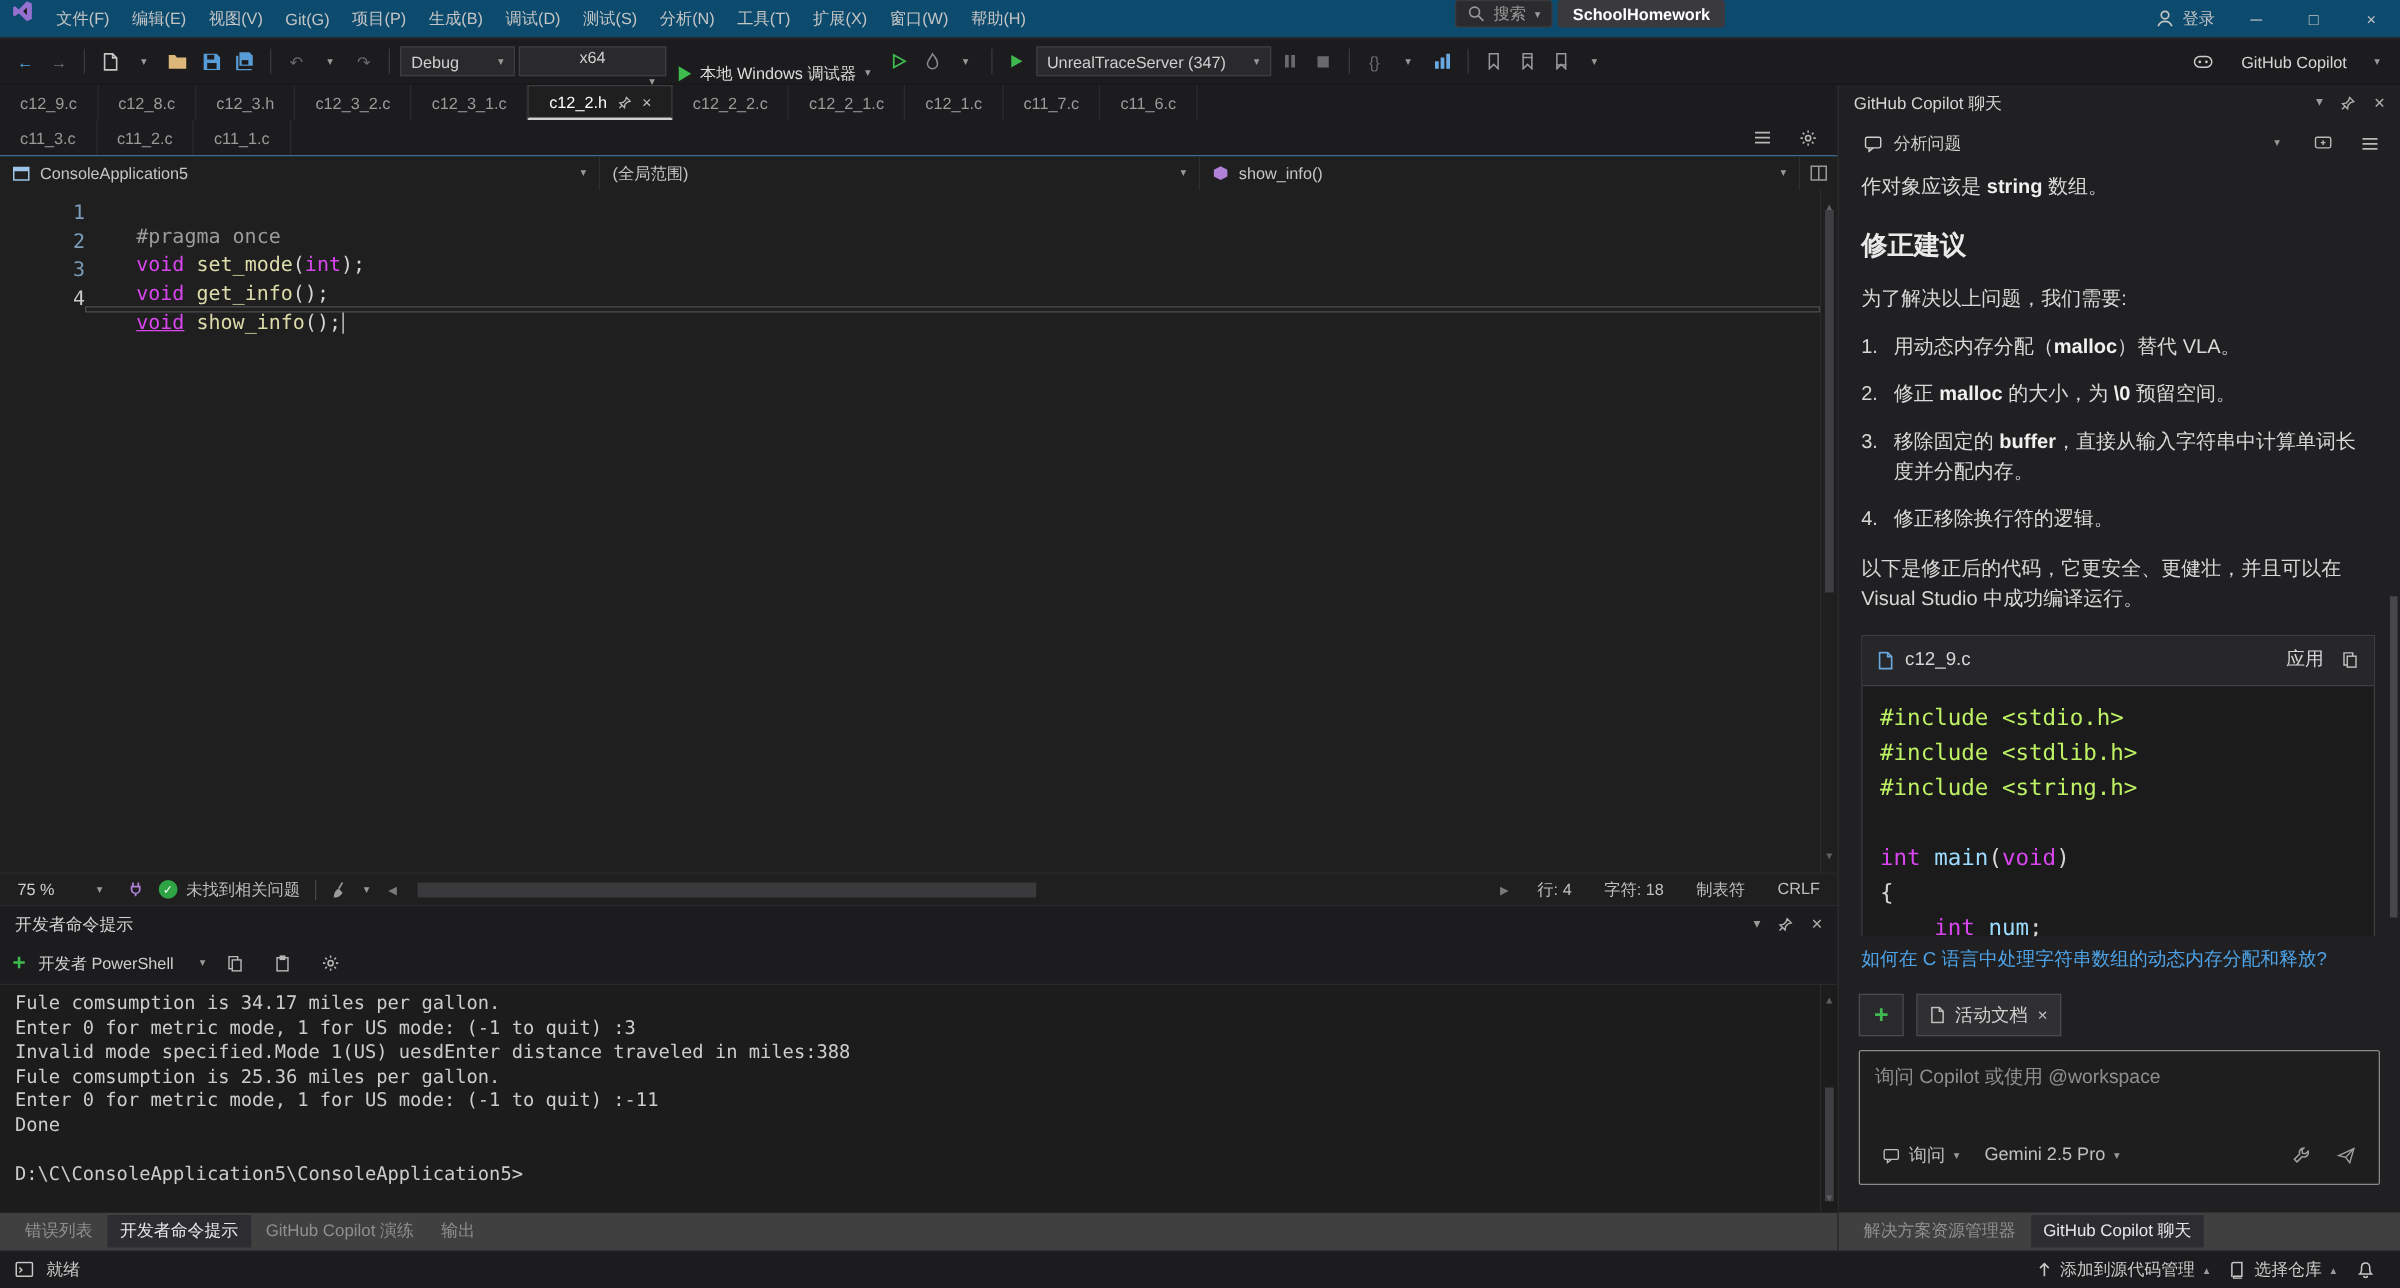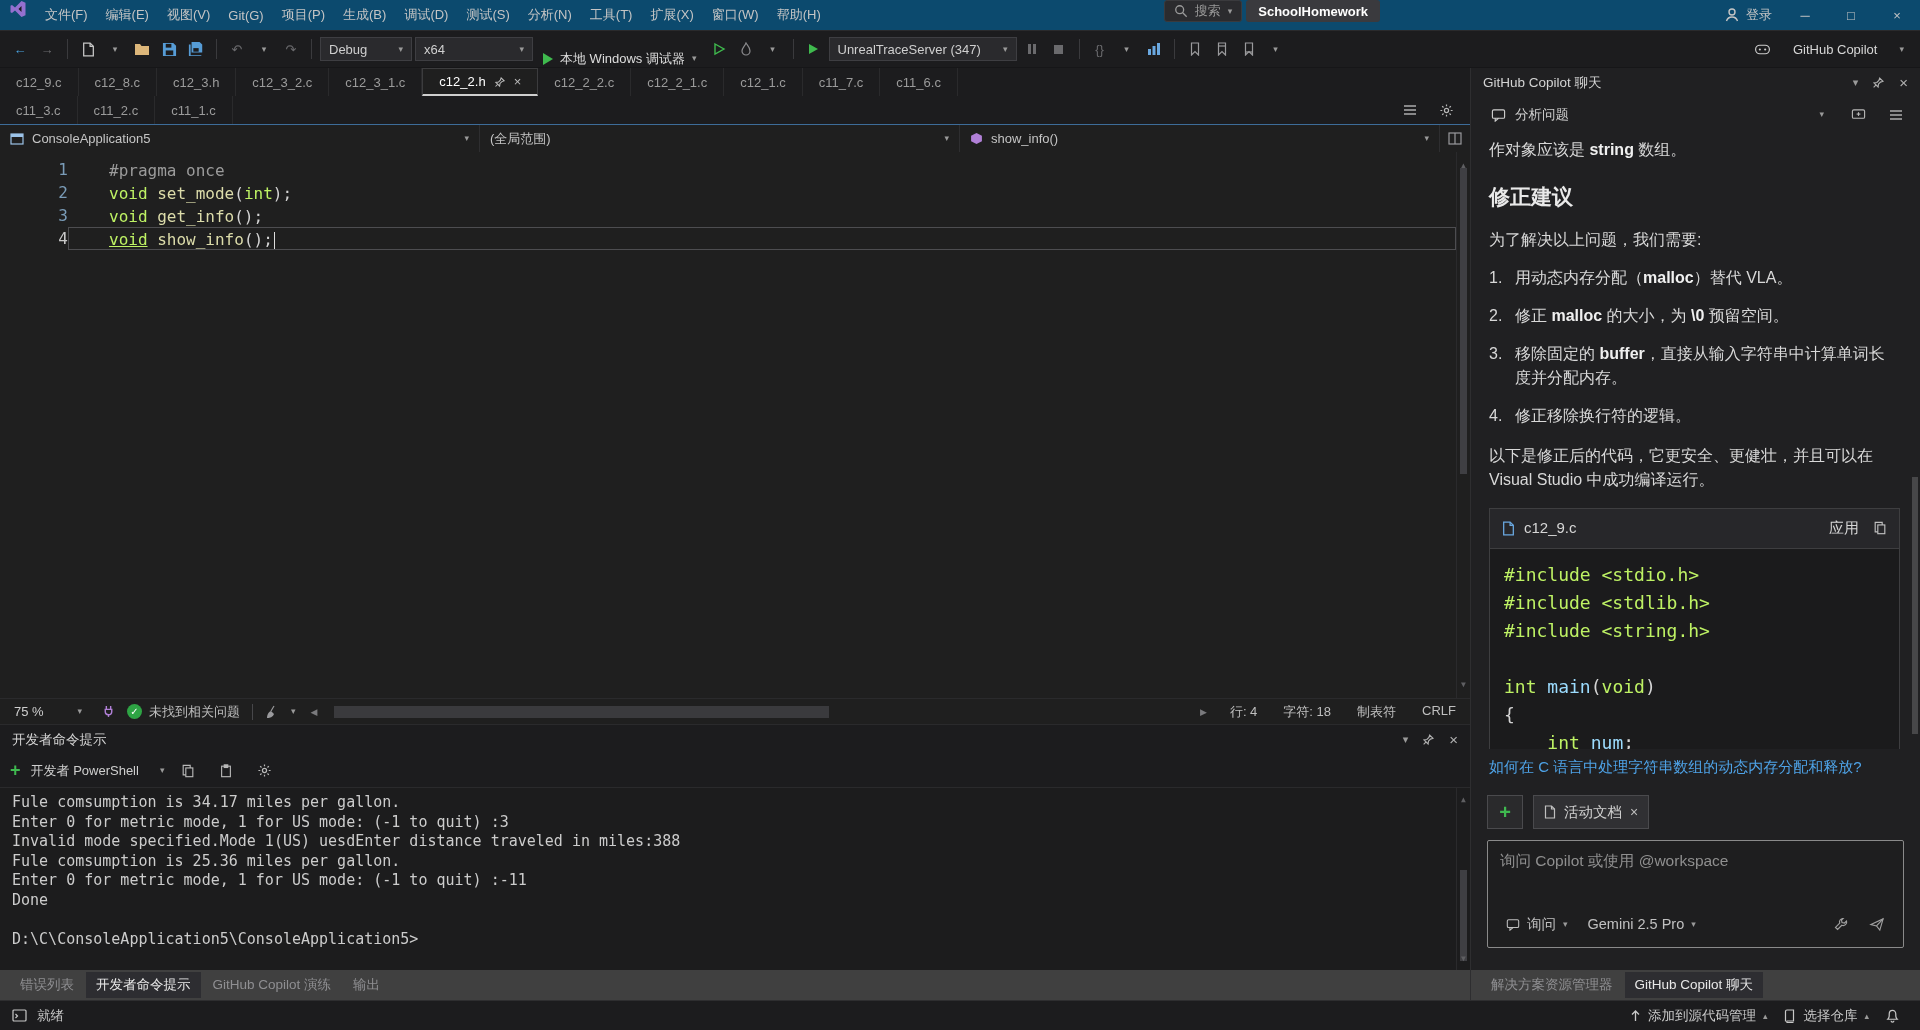--- a/index.html
+++ b/index.html
@@ -49,24 +49,24 @@
 .navbar{height:28px;display:flex;border-top:1px solid #3d6c99;background:#1f1f1f;align-items:stretch;font-size:13px;color:#c5c5c5;}
 .nav-sec{flex:1;display:flex;align-items:center;gap:8px;padding:0 10px;border-right:1px solid #2e2e30;min-width:0;}
 .nav-sec .chev{margin-left:auto;}
 .nav-split{width:30px;display:flex;align-items:center;justify-content:center;}
 
 
 .code-area{flex:1;display:flex;background:#1f1f1f;font-family:"DejaVu Sans Mono",monospace;font-size:16px;line-height:23px;overflow:hidden;}
 .code-col{flex:1;padding-top:6px;min-width:0;}
 .code-line{display:flex;height:23px;white-space:pre;}
 .ln{width:68px;flex:none;text-align:right;color:#7a9cb8;}
-.line-body{flex:1;padding-left:40px;border:1px solid transparent;}
+.line-body{flex:1;padding-left:40px;border:1px solid transparent;margin-top:18px;}
 .code-line.current .line-body{border-color:#4d4d50;}
 .code-line.current .ln{color:#c8c8c8;}
-.tok-kw{color:#bef264;}
+.tok-kw{color:#d946ef;}
 .tok-fn{color:#dcdcaa;}
 .tok-dir{color:#9b9b9b;}
 .tok-pl{color:#d4d4d4;}
 .tok-id{color:#9cdcfe;}
 .tok-inc{color:#bef264;}
 .tok-ul{text-decoration:underline;}
 .caret{display:inline-block;width:1px;height:17px;background:#dcdcdc;vertical-align:text-bottom;margin-left:1px;}
 .vscroll{width:14px;flex:none;background:#1f1f1f;border-left:1px solid #2a2a2c;position:relative;color:#5f5f62;}
 .vscroll .arr{position:absolute;left:0;right:0;text-align:center;font-size:8px;}
 .vscroll .arr.up{top:2px;}
@@ -227,21 +227,21 @@
   <div class="tb-icon dim">↶</div>
   <div class="tb-icon dim">
       <span class="chev">▾</span>
     </div>
   <div class="tb-icon dim">↷</div>
   <div class="tb-sep"></div>
   <div class="combo" style="width:92px;">
     <span>Debug</span>
       <span class="chev">▾</span>
   </div>
-  <div class="combo" style="width:118px;">
+  <div class="combo" style="width:118px;flex-direction:column;">
     <span>x64</span>
       <span class="chev">▾</span>
   </div>
   <div class="run-btn">
     <span class="play-green"></span>
     <span>本地 Windows 调试器</span>
     <span class="chev">▾</span>
   </div>
   <div class="tb-icon">
       <svg width="14" height="14" viewBox="0 0 14 14" fill="none" stroke="#3fba4e" stroke-width="1.4">

